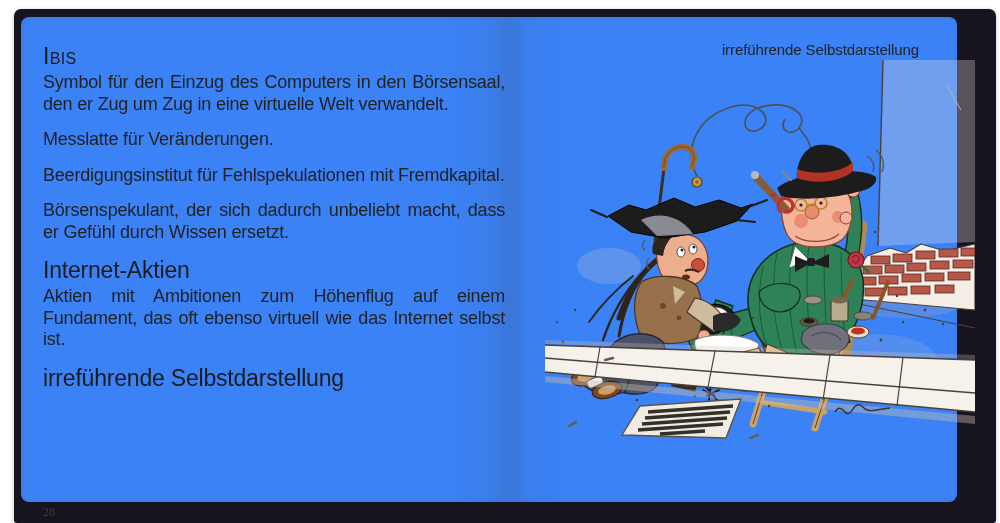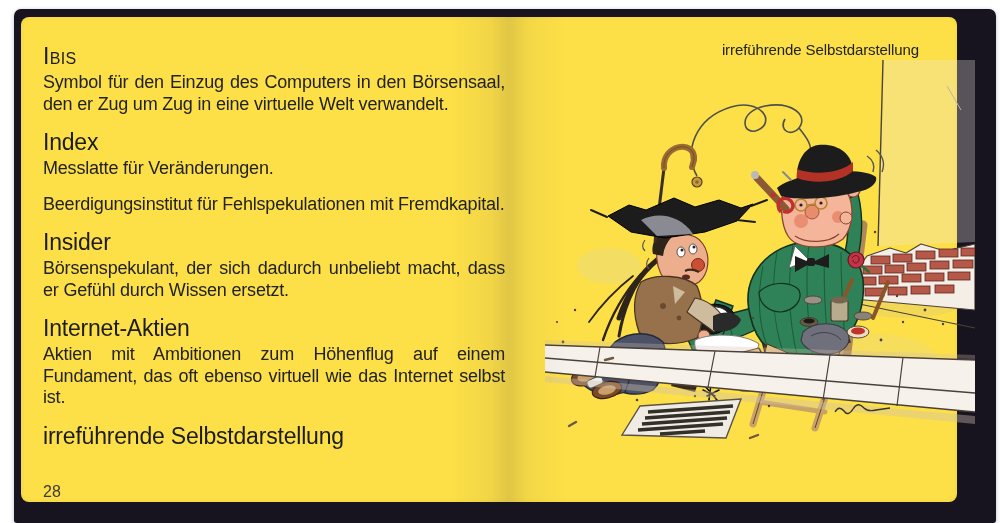--- a/index.html
+++ b/index.html
@@ -2,58 +2,56 @@
 <html><head>
 <meta charset="utf-8">
 <style>
   html,body{margin:0;padding:0;background:#ffffff;}
   body{width:1000px;height:523px;position:relative;overflow:hidden;
        font-family:"Liberation Sans","DejaVu Sans",sans-serif;}
   .book{position:absolute;left:14px;top:9px;width:982px;height:514px;
         background:#17131f;border-radius:7px 7px 3px 3px;
         box-shadow:0 1px 4px rgba(0,0,0,.25);}
   .page-area{position:absolute;left:7px;top:8px;width:936px;height:485px;
-        background:#fde047;border-radius:8px;
+        background:#3b82f6;border-radius:8px;
         box-shadow:inset 0 0 5px rgba(0,0,0,.06);}
   .spine-shadow{position:absolute;left:428px;top:0;width:116px;height:485px;
         background:linear-gradient(90deg,rgba(0,0,0,0) 0%,rgba(60,55,60,.06) 35%,
           rgba(60,55,60,.15) 52%,rgba(60,55,60,.05) 68%,rgba(0,0,0,0) 100%);
         pointer-events:none;}
   .left-page{position:absolute;left:22px;top:26px;width:462px;color:#1c1c1c;}
   .entry{margin:0 0 14px 0;}
   .term{font-size:23px;line-height:26px;font-weight:400;margin:0 0 3px 0;
         letter-spacing:-.2px;}
   .term.smallcaps{font-variant:small-caps;letter-spacing:.3px;}
   .definition{font-size:18px;line-height:21.5px;letter-spacing:-.2px;
         text-align:justify;color:#222;}
-  .page-number{position:absolute;left:22px;top:466px;font-size:16px;color:#3a3a3a;}
+  .page-number{position:absolute;left:22px;top:488px;font-size:12px;color:#3a3a3a;font-family:Liberation Serif, serif;}
   .right-header{position:absolute;top:24px;right:38px;font-size:15px;
         letter-spacing:-.1px;color:#222;}
   .cartoon{position:absolute;left:524px;top:43px;width:430px;height:410px;}
 </style>
 </head>
 <body>
 
 <div class="book">
   <div class="page-area">
 
     <div class="left-page">
       <div class="entry">
         <div class="term smallcaps">Ibis</div>
         <div class="definition">Symbol für den Einzug des Computers in den Börsensaal, den er Zug um Zug in eine virtuelle Welt verwandelt.</div>
       </div>
       <div class="entry">
-        <div class="term">Index</div>
         <div class="definition">Messlatte für Veränderungen.</div>
       </div>
       <div class="entry">
         <div class="definition">Beerdigungsinstitut für Fehlspekulationen mit Fremdkapital.</div>
       </div>
       <div class="entry">
-        <div class="term">Insider</div>
         <div class="definition">Börsenspekulant, der sich dadurch unbeliebt macht, dass er Gefühl durch Wissen ersetzt.</div>
       </div>
       <div class="entry">
         <div class="term">Internet-Aktien</div>
         <div class="definition">Aktien mit Ambitionen zum Höhenflug auf einem Fundament, das oft ebenso virtuell wie das Internet selbst ist.</div>
       </div>
       <div class="entry">
         <div class="term">irreführende Selbstdarstellung</div>
       </div>
     </div>

